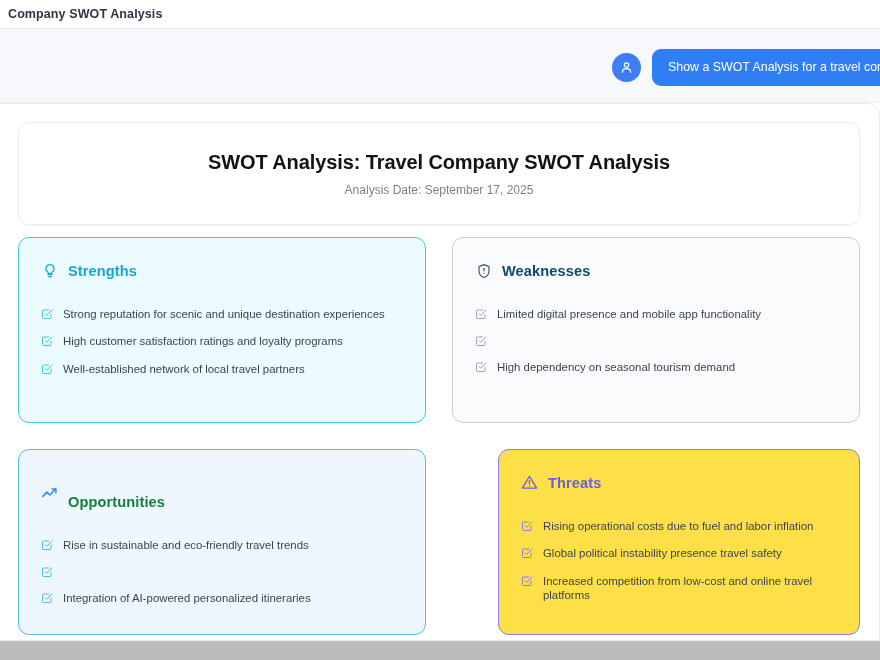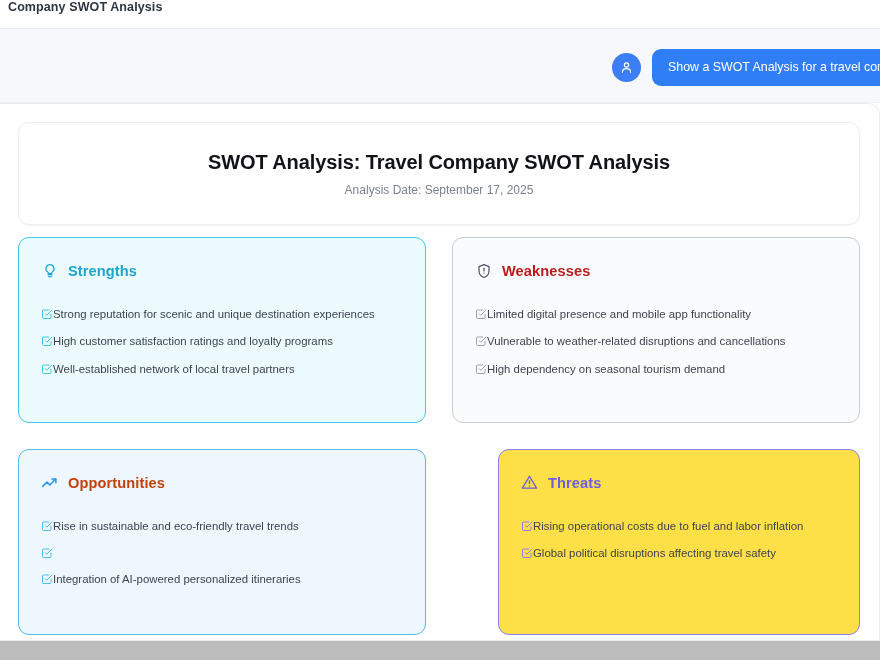--- a/index.html
+++ b/index.html
@@ -17,21 +17,21 @@
   }
 
   
   .app-titlebar {
     position: absolute;
     top: 0; left: 0;
     width: 880px;
     height: 28px;
     background: #ffffff;
     display: flex;
-    align-items: flex-start;
+    align-items: center;
     padding-left: 8px;
   }
   .app-title {
     font-size: 12.5px;
     font-weight: bold;
     color: #2f3545;
     letter-spacing: 0.1px;
   }
 
   
@@ -159,20 +159,21 @@
   .card-title {
     font-size: 14.6px;
     font-weight: bold;
     letter-spacing: 0.1px;
   }
 
   .item-list { list-style: none; }
   .item-row {
     display: flex;
     align-items: flex-start;
+    gap: 10px;
     margin-bottom: 13px;
   }
   .item-row:last-child { margin-bottom: 0; }
   .item-check {
     width: 12px;
     height: 12px;
     margin-top: 1px;
     flex: 0 0 auto;
   }
   .item-check svg { display: block; }
@@ -187,28 +188,28 @@
     background: #ecfbfe;
     border-color: #3ec8e8;
   }
   .card-strengths .card-title { color: #1ba5cf; }
 
   
   .card-weaknesses {
     background: #fafbfc;
     border-color: #c8cdd8;
   }
-  .card-weaknesses .card-title { color: #b91c1c; }
+  .card-weaknesses .card-title { color: #0c4a6e; }
 
   
   .card-opportunities {
     background: #eef6fe;
     border-color: #4fbcf0;
   }
-  .card-opportunities .card-title { color: #c2410c; }
+  .card-opportunities .card-title { color: #15803d; margin-top: 20px; }
 
   
   .card-threats {
     background: #fde047;
     border-color: #8b7ef0;
     margin-left: 46px;
   }
   .card-threats .card-title { color: #6b5ce7; }
 
   
@@ -311,21 +312,20 @@
           </span>
           <span class="item-text">Limited digital presence and mobile app functionality</span>
         </li>
         <li class="item-row">
           <span class="item-check">
             <svg width="12" height="12" viewBox="0 0 24 24" fill="none" stroke="#9aa3b4" stroke-width="2" stroke-linecap="round" stroke-linejoin="round">
               <path d="M20 12.5V19a2 2 0 0 1-2 2H5a2 2 0 0 1-2-2V6a2 2 0 0 1 2-2h10.5"></path>
               <path d="M8.5 11.5l3 3L22 4"></path>
             </svg>
           </span>
-          <span class="item-text">Vulnerable to weather-related disruptions and cancellations</span>
         </li>
         <li class="item-row">
           <span class="item-check">
             <svg width="12" height="12" viewBox="0 0 24 24" fill="none" stroke="#9aa3b4" stroke-width="2" stroke-linecap="round" stroke-linejoin="round">
               <path d="M20 12.5V19a2 2 0 0 1-2 2H5a2 2 0 0 1-2-2V6a2 2 0 0 1 2-2h10.5"></path>
               <path d="M8.5 11.5l3 3L22 4"></path>
             </svg>
           </span>
           <span class="item-text">High dependency on seasonal tourism demand</span>
         </li>
@@ -393,21 +393,30 @@
           </span>
           <span class="item-text">Rising operational costs due to fuel and labor inflation</span>
         </li>
         <li class="item-row">
           <span class="item-check">
             <svg width="12" height="12" viewBox="0 0 24 24" fill="none" stroke="#8b7ef0" stroke-width="2" stroke-linecap="round" stroke-linejoin="round">
               <path d="M20 12.5V19a2 2 0 0 1-2 2H5a2 2 0 0 1-2-2V6a2 2 0 0 1 2-2h10.5"></path>
               <path d="M8.5 11.5l3 3L22 4"></path>
             </svg>
           </span>
-          <span class="item-text">Global political disruptions affecting travel safety</span>
+          <span class="item-text">Global political instability presence travel safety</span>
+        </li>
+        <li class="item-row">
+          <span class="item-check">
+            <svg width="12" height="12" viewBox="0 0 24 24" fill="none" stroke="#8b7ef0" stroke-width="2" stroke-linecap="round" stroke-linejoin="round">
+              <path d="M20 12.5V19a2 2 0 0 1-2 2H5a2 2 0 0 1-2-2V6a2 2 0 0 1 2-2h10.5"></path>
+              <path d="M8.5 11.5l3 3L22 4"></path>
+            </svg>
+          </span>
+          <span class="item-text">Increased competition from low-cost and online travel platforms</span>
         </li>
       </ul>
     </div>
 
   </div>
 </div>
 
 <div class="bottom-strip"></div>
 
 </body></html>

